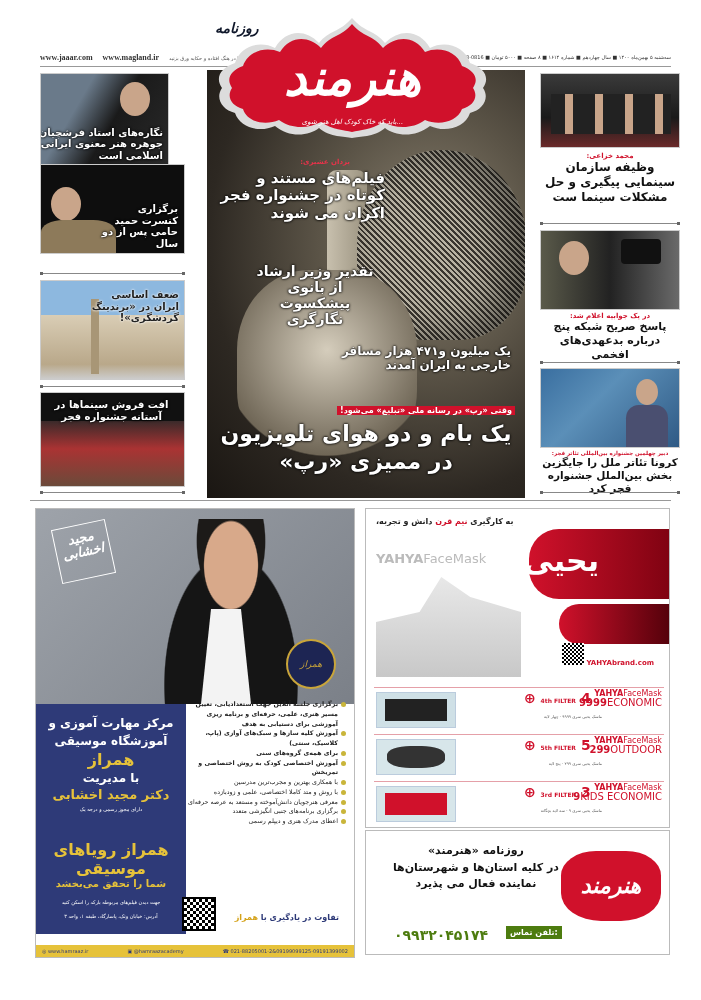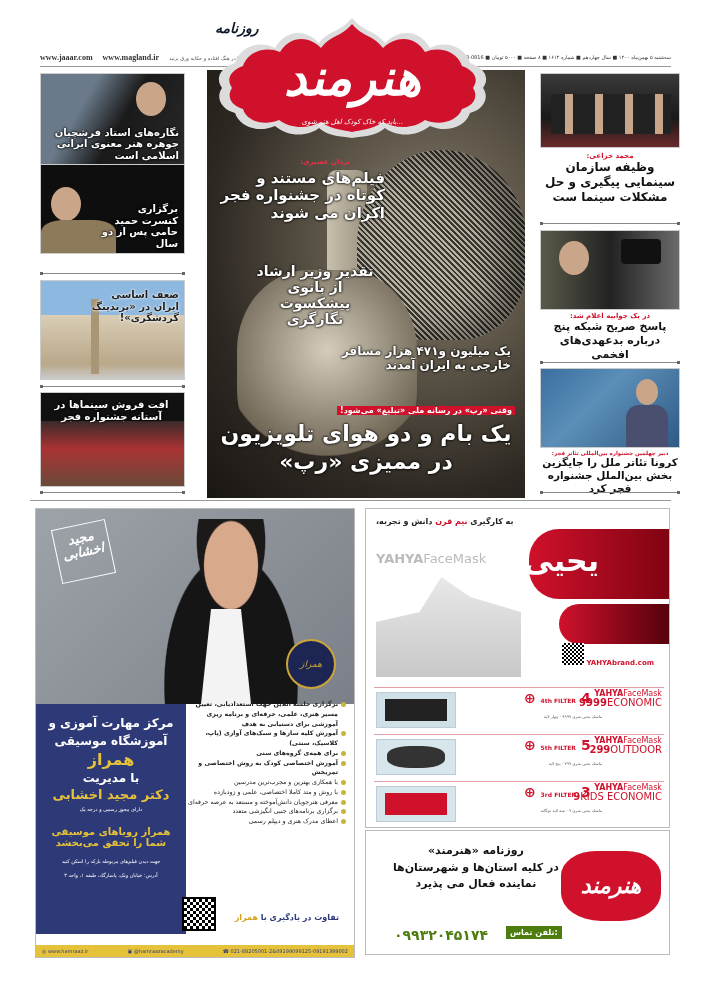--- a/index.html
+++ b/index.html
@@ -78,21 +78,21 @@
 <body>
 
 <div class="abs urls">
   <span>www.jaaar.com</span>
   <span>www.magland.ir</span>
   <span class="slogan"><b>هنرمند</b> <span>با در هنگ افتاده و حکایه ورق بزنید</span></span>
 </div>
 <div class="abs dateline">سه‌شنبه ۵ بهمن‌ماه ۱۴۰۰ ■ سال چهاردهم ■ شماره ۱۶۱۴ ■ ۸ صفحه ■ ۵۰۰۰ تومان ■ ISSN:2008-0816</div>
 <div class="topline"></div>
 
-<div class="photo" style="left:40px;top:73px;width:145px;height:95px;background:linear-gradient(120deg,#6a7a8a 0 30%,#1a1a1a 55%,#2a2a2a 100%)">
+<div class="photo" style="left:40px;top:73px;width:129px;height:95px;background:linear-gradient(120deg,#6a7a8a 0 30%,#1a1a1a 55%,#2a2a2a 100%)">
   <div style="position:absolute;right:18px;top:8px;width:30px;height:34px;border-radius:50%;background:#c9a58a"></div>
   <div class="cap" style="right:5px;bottom:6px;width:140px;font-size:10px">نگاره‌های استاد فرشچیان جوهره هنر معنوی ایرانی اسلامی است</div>
 </div>
 <div class="sep" style="left:40px;top:172px;width:145px"></div>
 <div class="photo" style="left:40px;top:164px;width:145px;height:90px;background:#0e0e0e">
   <div style="position:absolute;left:10px;top:22px;width:30px;height:34px;border-radius:50%;background:#c9a58a"></div>
   <div style="position:absolute;left:0;top:55px;width:75px;height:40px;background:#8d7a5a;border-radius:30% 30% 0 0"></div>
   <div class="cap" style="right:6px;top:38px;width:80px;font-size:10px">برگزاری کنسرت حمید حامی پس از دو سال</div>
 </div>
 <div class="sep" style="left:40px;top:273px;width:145px"></div>
@@ -166,21 +166,21 @@
   <div class="shirt"></div>
   <div class="logo-stamp">مجید اخشابی</div>
   <div class="badge">همراز</div>
   <div class="leftpanel">
     <div class="h">مرکز مهارت آموزی و</div>
     <div class="h">آموزشگاه موسیقی</div>
     <div class="gold">همراز</div>
     <div class="h">با مدیریت</div>
     <div class="gold" style="font-size:13px">دکتر مجید اخشابی</div>
     <div class="small">دارای مجوز رسمی و درجه یک</div>
-    <div style="margin-top:14px;font-size:10px;font-weight:bold;color:#e6c23a">همراز رویاهای موسیقی</div>
+    <div style="margin-top:28px;font-size:16px;font-weight:bold;color:#e6c23a">همراز رویاهای موسیقی</div>
     <div style="font-size:10px;font-weight:bold;color:#e6c23a">شما را تحقق می‌بخشد</div>
     <div class="small" style="margin-top:10px">جهت دیدن فیلم‌های مربوطه بارکد را اسکن کنید</div>
     <div class="small" style="margin-top:8px">آدرس: خیابان ونک، پاسارگاد، طبقه ۱، واحد ۳</div>
   </div>
   <ul class="bullets">
     <li class="b">برگزاری جلسه آنلاین جهت استعدادیابی، تعیین مسیر هنری، علمی، حرفه‌ای و برنامه ریزی آموزشی برای دستیابی به هدف</li>
     <li class="b">آموزش کلیه سازها و سبک‌های آوازی (پاپ، کلاسیک، سنتی)</li>
     <li class="b">برای همه‌ی گروه‌های سنی</li>
     <li class="b">آموزش اختصاصی کودک به روش اختصاصی و تمریخش</li>
     <li>با همکاری بهترین و مجرب‌ترین مدرسین</li>

